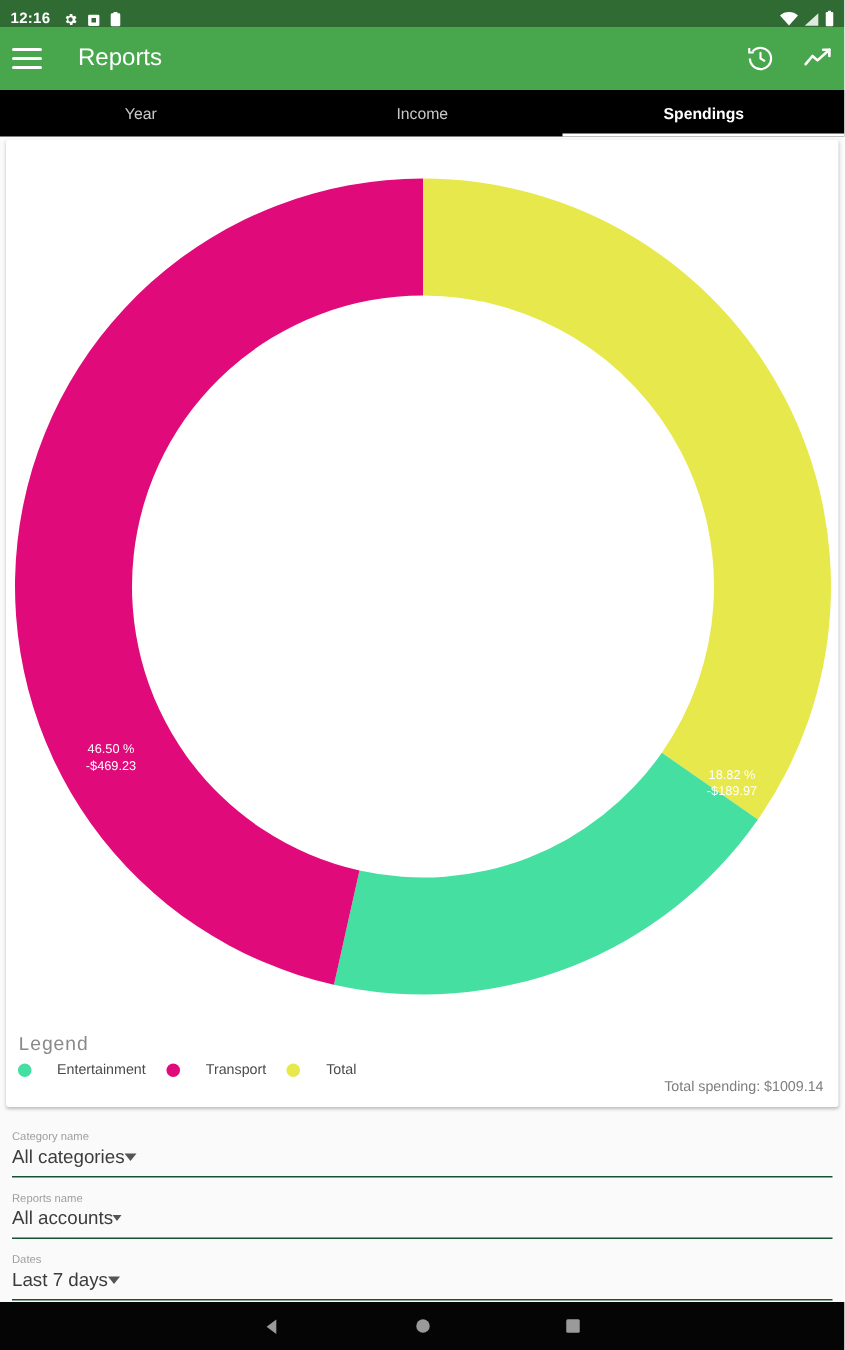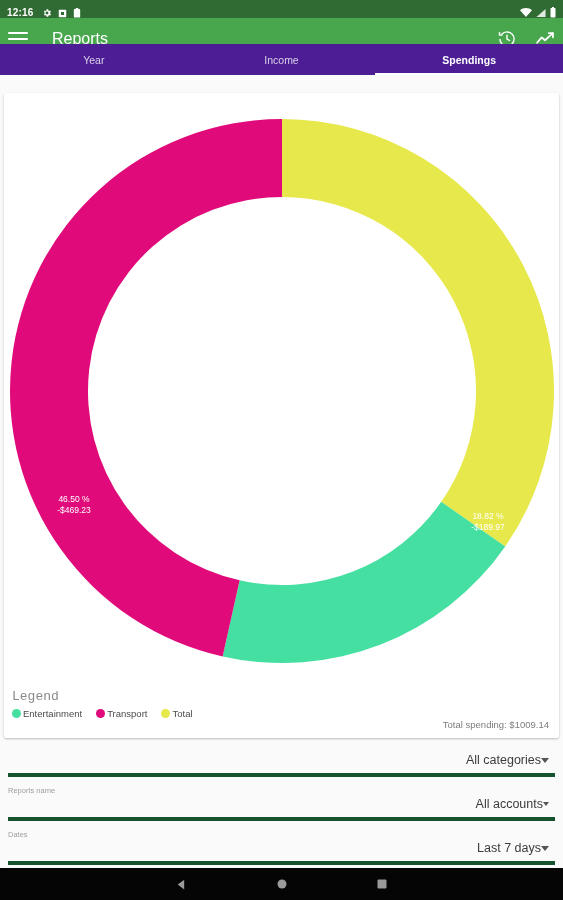--- a/index.html
+++ b/index.html
@@ -31,22 +31,22 @@
   .hamburger { width: 20px; height: 14px; display: flex; flex-direction: column;
     justify-content: space-between; cursor: pointer; }
   .hamburger span { display: block; height: 2px; background: #fff; border-radius: 1px; }
   .appbar-title { color: #fff; font-size: 16px; margin-left: 24px; font-weight: normal; }
   .appbar-spacer { flex: 1; }
   .appbar-actions { display: flex; align-items: center; gap: 18px; }
   .appbar-ico { cursor: pointer; display: block; }
 
   
   .tabs {
-    position: absolute; top: 44px; left: 0; width: 563px; height: 31px;
-    background: #4c1d95; display: flex;
+    position: absolute; top: 60px; left: 0; width: 563px; height: 31px;
+    background: #000000; display: flex;
   }
   .tab {
     flex: 1; display: flex; align-items: center; justify-content: center;
     color: rgba(255,255,255,.78); font-size: 10.5px; position: relative; cursor: pointer;
   }
   .tab.active { color: #ffffff; font-weight: bold; }
   .tab.active::after {
     content: ""; position: absolute; bottom: 0; left: 0; right: 0; height: 2.5px;
     background: #ffffff;
   }
@@ -62,35 +62,35 @@
   .donut-svg { display: block; }
   .slice-label {
     font-family: "Liberation Sans", sans-serif;
     font-size: 8.5px; fill: #ffffff; text-anchor: middle;
   }
 
   
   .legend { position: absolute; left: 8px; top: 596px; }
   .legend-title { font-size: 13px; color: #8a8a8a; margin-bottom: 4px; font-family: Liberation Mono, monospace; }
   .legend-items { display: flex; align-items: center; gap: 14px; }
-  .legend-item { display: flex; align-items: center; gap: 2px; }
+  .legend-item { display: flex; align-items: center; gap: 17px; }
   .legend-dot { width: 9px; height: 9px; border-radius: 50%; display: block; }
   .legend-text { font-size: 9.5px; color: #4b4b4b; }
   .total-spending {
     position: absolute; right: 10px; bottom: 8px;
     font-size: 9.5px; color: #7d7d7d;
   }
 
   
   .filters { position: absolute; top: 748px; left: 0; width: 563px; padding: 0 8px; }
   .field { position: relative; padding-top: 4px; margin-bottom: 4px; }
   .field-label { font-size: 7.5px; color: #9e9e9e; line-height: 11px; }
   .field-row {
-    display: flex; align-items: center; justify-content: flex-end;
-    border-bottom: 4px solid #14532d; padding: 1px 2px 6px 0;
+    display: flex; align-items: center; justify-content: flex-start;
+    border-bottom: 1px solid #14532d; padding: 1px 2px 6px 0;
   }
   .field-value { font-size: 12.5px; color: #3c3c3c; }
   .caret { width: 0; height: 0; border-left: 4.5px solid transparent;
     border-right: 4.5px solid transparent; border-top: 5px solid #555; margin-right: 4px; }
   .caret.small { border-left-width: 3px; border-right-width: 3px; border-top-width: 4px; }
 
   
   .navbar {
     position: absolute; bottom: 0; left: 0; width: 563px; height: 32px;
     background: #050505; display: flex; align-items: center; justify-content: center;
@@ -201,20 +201,21 @@
           <span class="legend-text">Total</span>
         </div>
       </div>
     </div>
 
     <div class="total-spending">Total spending: $1009.14</div>
   </div>
 
   <div class="filters">
     <div class="field">
+      <div class="field-label">Category name</div>
       <div class="field-row">
         <span class="field-value">All categories</span>
         <span class="caret"></span>
       </div>
     </div>
     <div class="field">
       <div class="field-label">Reports name</div>
       <div class="field-row">
         <span class="field-value">All accounts</span>
         <span class="caret small"></span>

